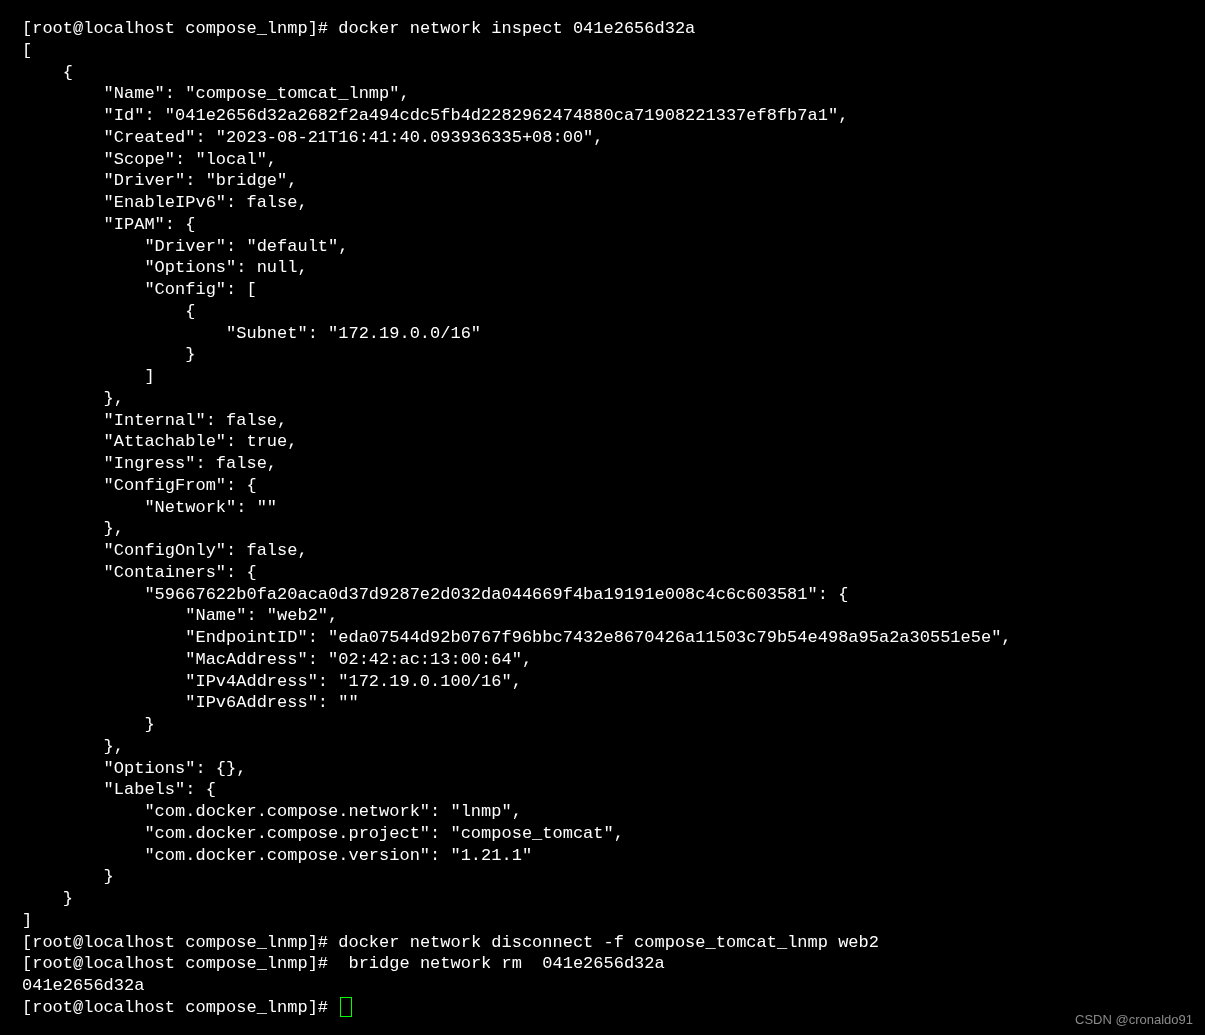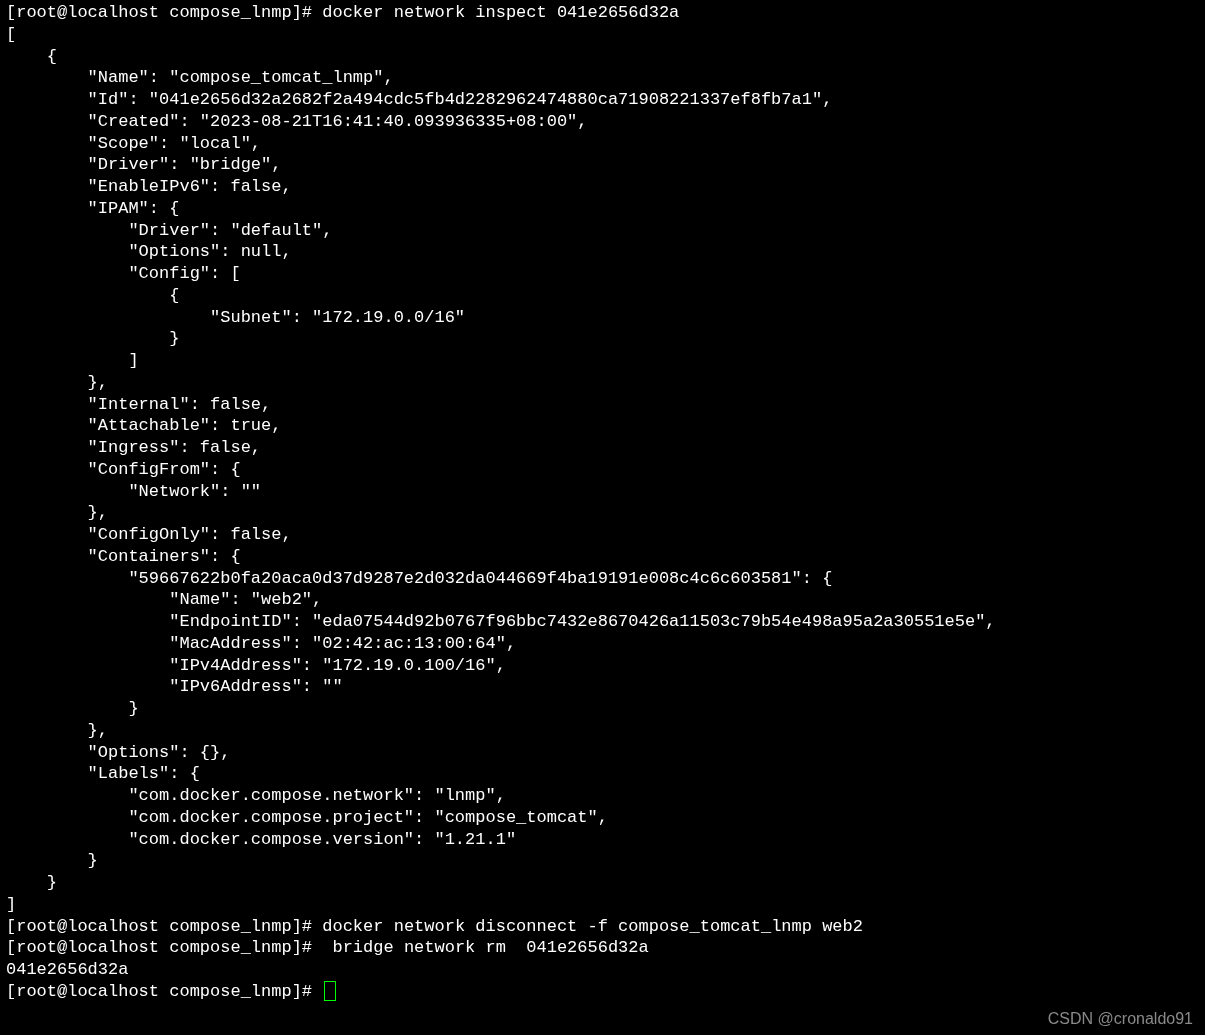--- a/index.html
+++ b/index.html
@@ -8,39 +8,39 @@
       background: #000000;
       color: #ffffff;
       font-family: "Consolas", "Courier New", monospace;
       font-size: 17px;
       line-height: 1.28;
       width: 1205px;
       height: 1035px;
       overflow: hidden;
     }
     pre {
-      margin: 0;
+      margin: 16px;
       padding: 2px 0 0 6px;
       white-space: pre;
       font-family: inherit;
     }
     .cursor {
       display: inline-block;
       width: 10px;
       height: 18px;
       border: 1px solid #00ff00;
       vertical-align: text-bottom;
       margin-left: 2px;
     }
     .watermark {
       position: absolute;
       bottom: 6px;
       right: 12px;
       color: #8a8a8a;
-      font-size: 16px;
+      font-size: 13px;
       font-family: Arial, sans-serif;
     }
   </style>
 </head>
 <body>
 
 <pre><span><span>[root@localhost compose_lnmp]# </span><span>docker network inspect 041e2656d32a</span></span>
 <span>[
     {
         "Name": "compose_tomcat_lnmp",

